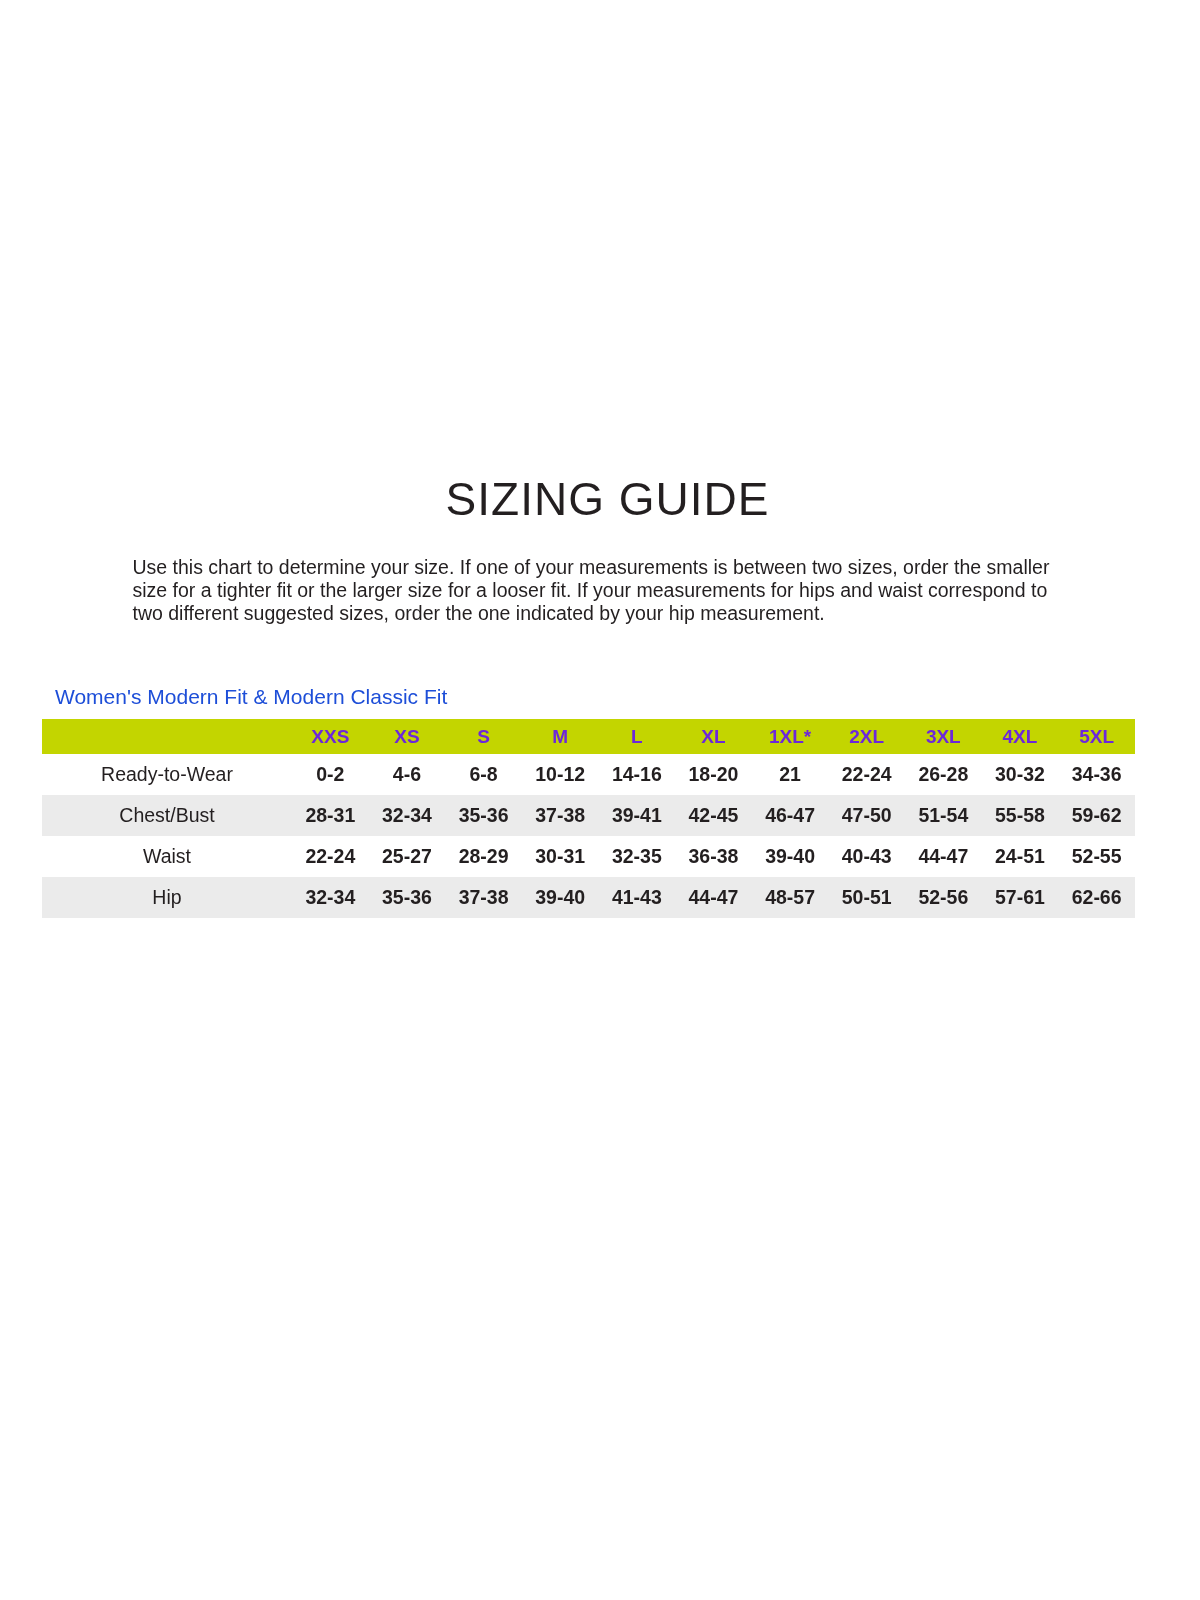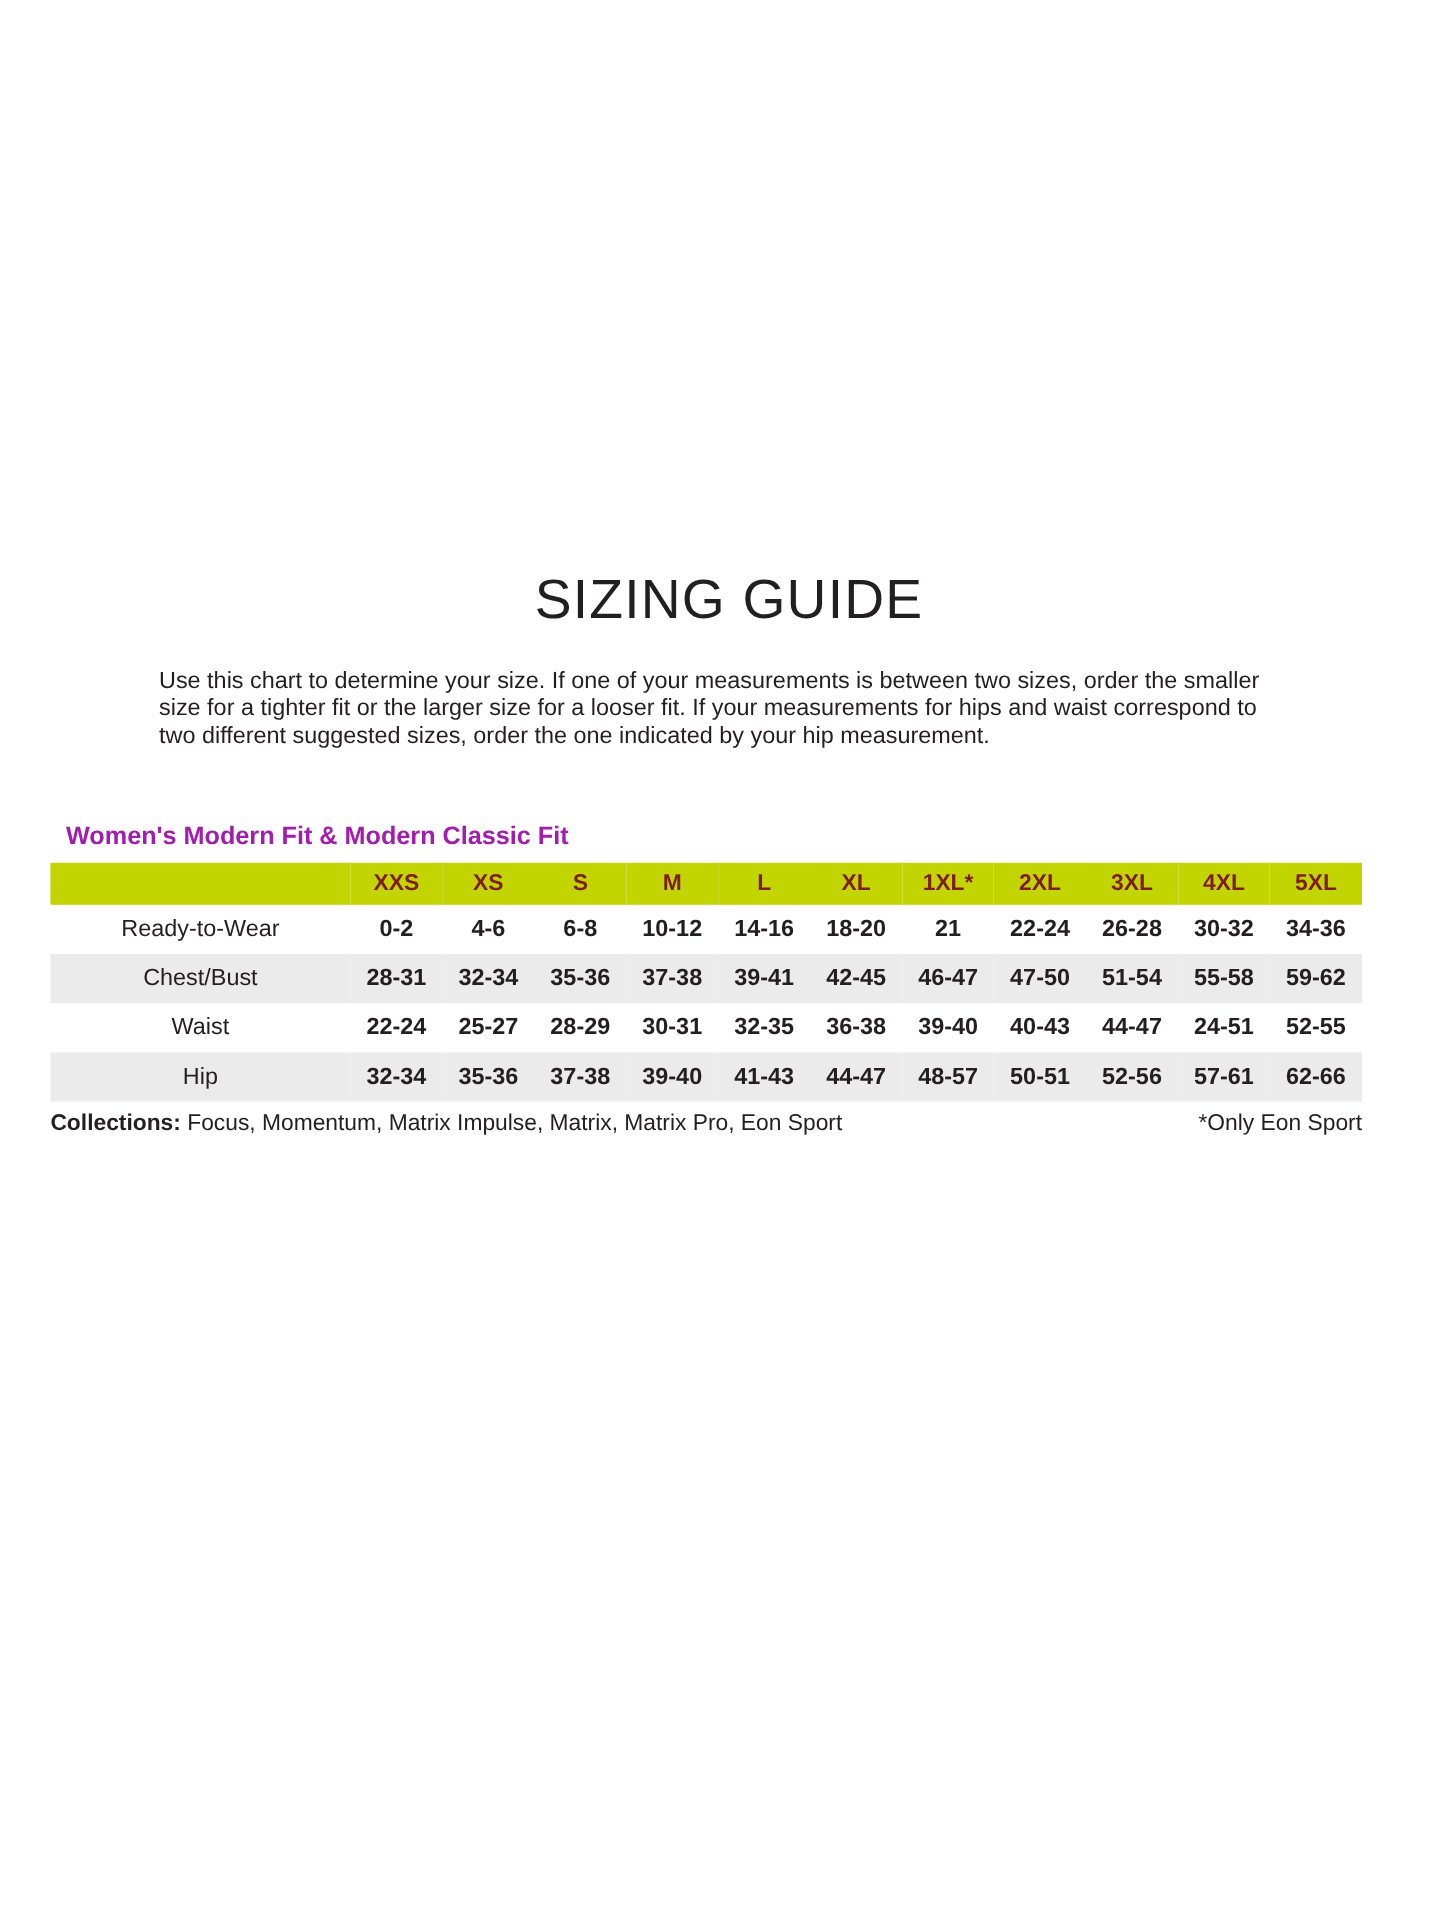--- a/index.html
+++ b/index.html
@@ -28,33 +28,33 @@
   .intro {
     width: 935px;
     margin: 30px auto 0 auto;
     font-size: 19.5px;
     line-height: 23px;
     color: #231f20;
   }
   .section-heading {
     margin: 60px 0 0 55px;
     font-size: 21px;
-    font-weight: 700;
-    color: #a21caf;
+    font-weight: 400;
+    color: #1d4ed8;
   }
   table.sizing {
     border-collapse: collapse;
     table-layout: fixed;
     width: 1093px;
     margin: 10px 65px 0 42px;
   }
   table.sizing col.label-col { width: 250px; }
   table.sizing thead th {
     background: #c3d500;
-    color: #7f1d1d;
+    color: #6d28d9;
     font-weight: 700;
     font-size: 19px;
     height: 35px;
     padding: 0;
     text-align: center;
     vertical-align: middle;
   }
   table.sizing tbody th,
   table.sizing tbody td {
     height: 41px;
@@ -162,20 +162,14 @@
           <td>44-47</td>
           <td>48-57</td>
           <td>50-51</td>
           <td>52-56</td>
           <td>57-61</td>
           <td>62-66</td>
         </tr>
       </tbody>
   </table>
 
-  <div class="footer-row">
-    <div class="footer-left">
-      <span class="bold">Collections:</span><span> Focus, Momentum, Matrix Impulse, Matrix, Matrix Pro, Eon Sport</span>
-    </div>
-    <div class="footer-note">*Only Eon Sport</div>
-  </div>
 
 </div>
 
 </body></html>

